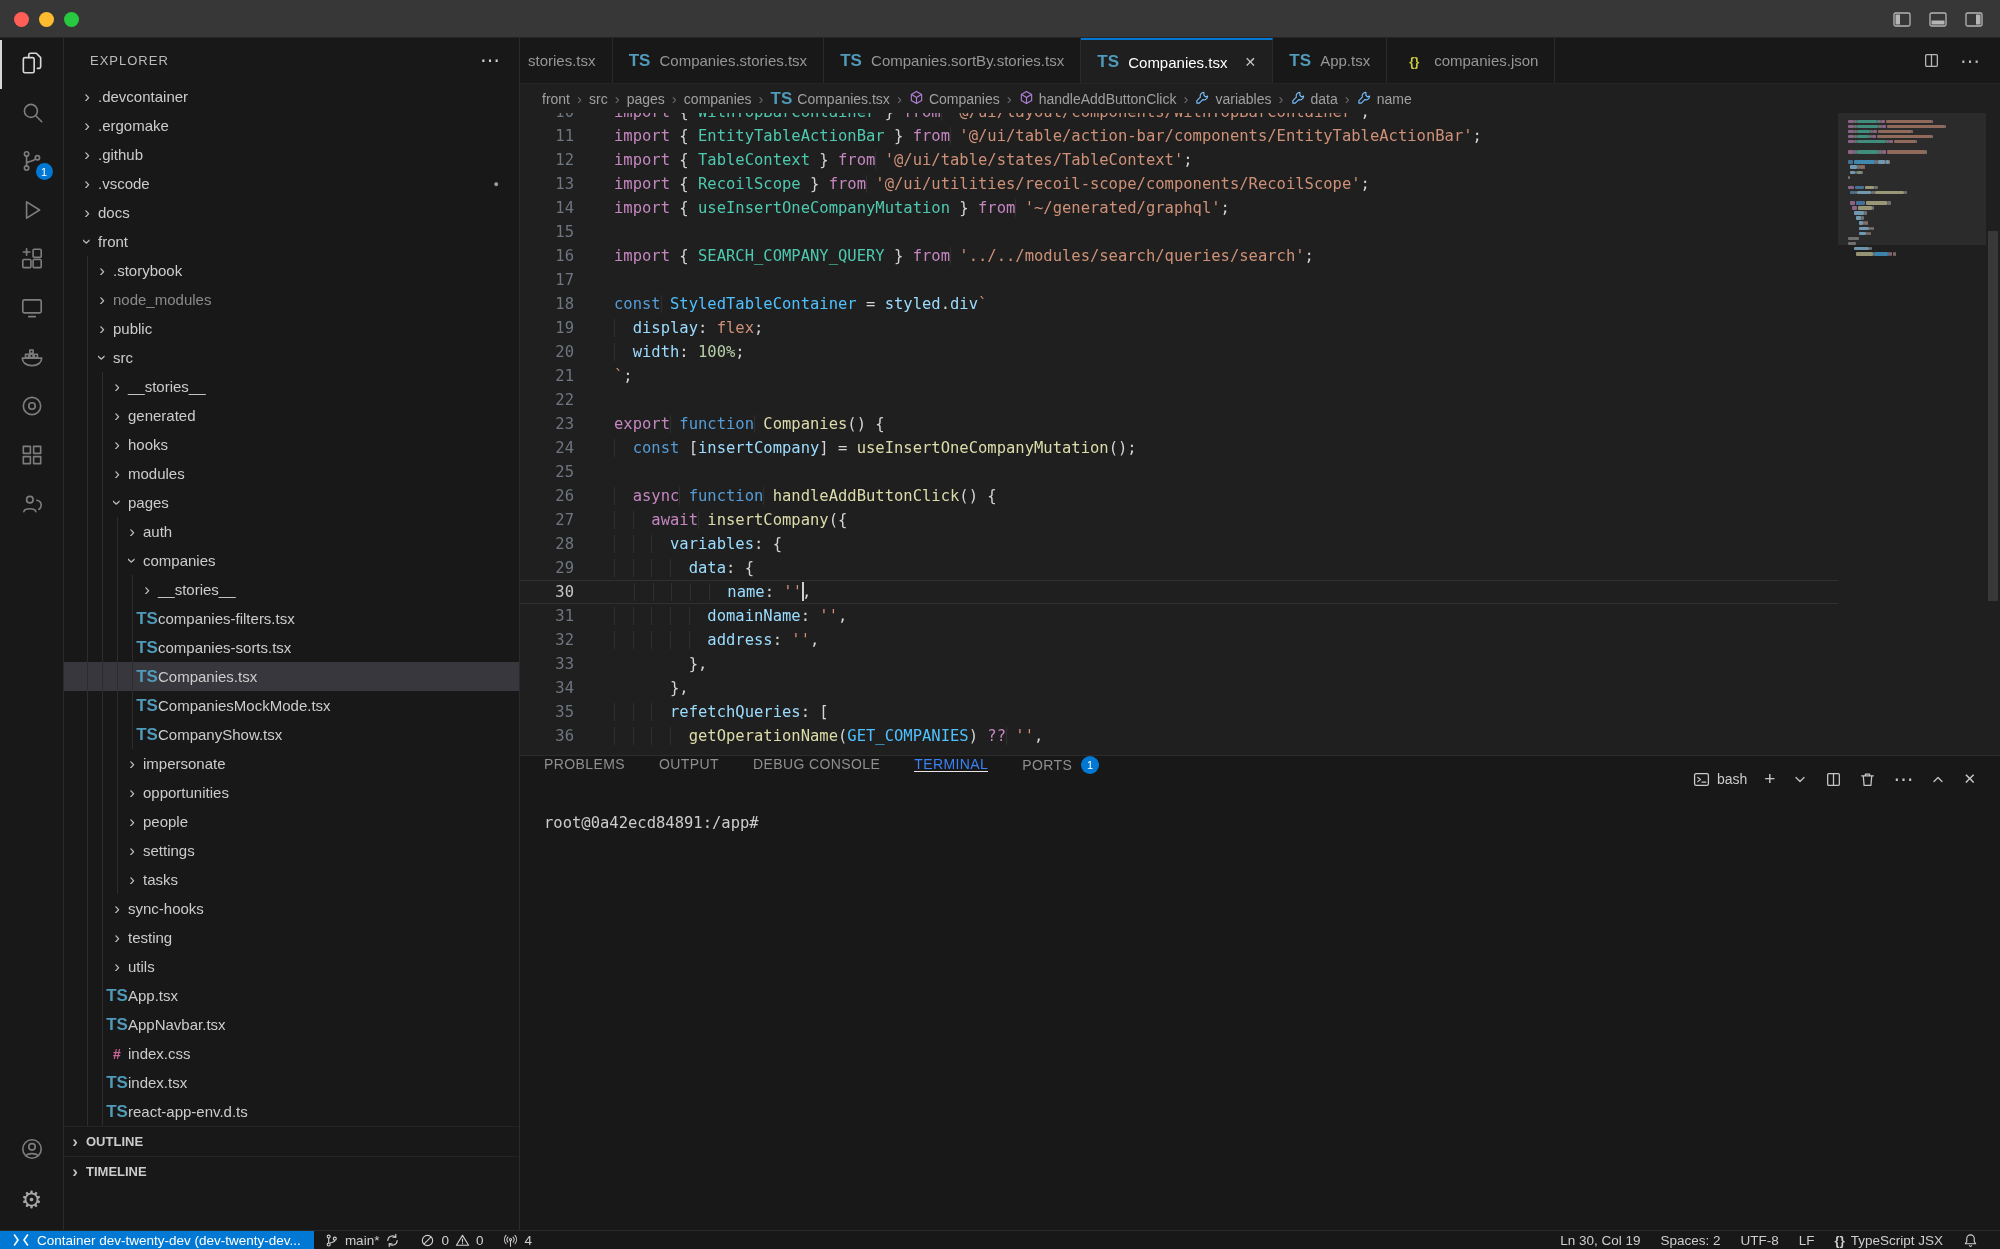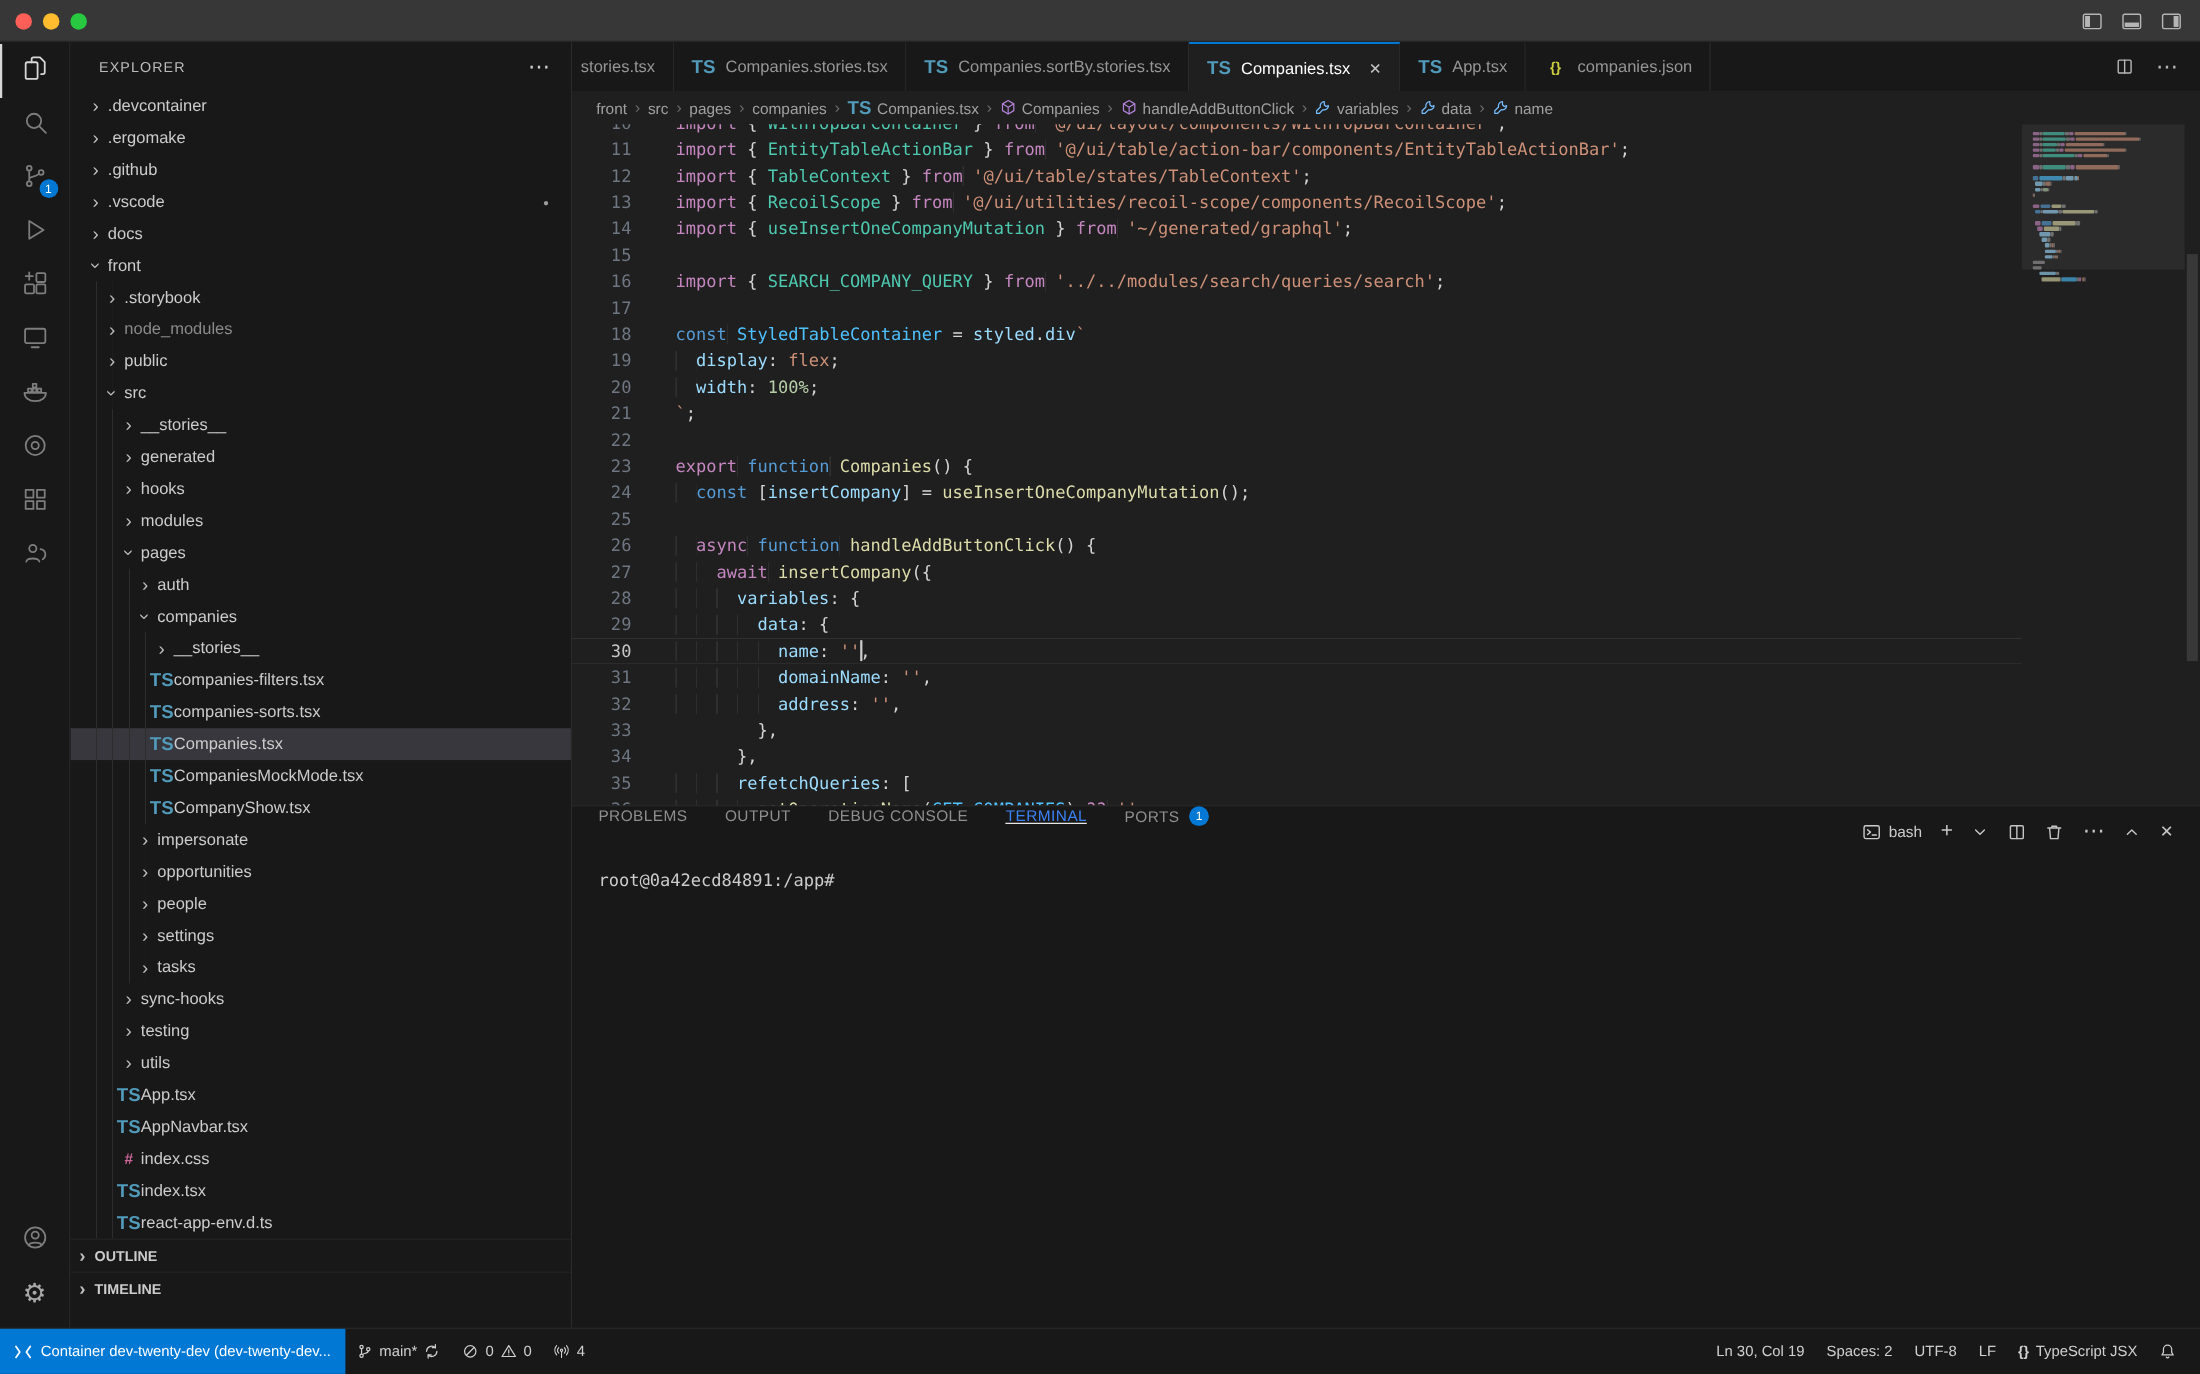--- a/index.html
+++ b/index.html
@@ -63,21 +63,21 @@
 
   .breadcrumbs { height:29px; flex:none; display:flex; align-items:center; padding-left:22px; gap:7px;
     font-size:14px; color:#a0a0a0; white-space:nowrap; }
   .bc-item { display:flex; align-items:center; gap:5px; }
   .bc-sep { color:#6d6d6d; font-size:15px; }
 
   .editor-body { flex:1; min-height:0; display:flex; position:relative; overflow:hidden; }
   .code-scroll { flex:1; min-width:0; overflow:hidden; }
   .code-lines { margin-top:-13px; font-family:"DejaVu Sans Mono",monospace; font-size:15.5px; line-height:24px; white-space:pre; }
   .code-row { display:flex; height:24px; }
-  .code-row.current { box-shadow:inset 0 1px 0 #303030, inset 0 -1px 0 #303030; }
+  .code-row.current { box-shadow:inset 0 1px 0 #303030, inset 0 -1px 0 #303030;gap:20px; }
   .gutter { width:80px; flex:none; text-align:right; padding-right:26px; color:#6e7681; }
   .code-row.current .gutter { color:#c6c6c6; }
   .code-text { padding-left:14px; color:#d4d4d4; }
   .tok-kw { color:#c586c0; } .tok-decl { color:#569cd6; } .tok-ty { color:#4ec9b0; }
   .tok-cn { color:#4fc1ff; } .tok-va { color:#9cdcfe; } .tok-st { color:#ce9178; }
   .tok-fn { color:#dcdcaa; } .tok-nu { color:#b5cea8; } .tok-pl { color:#d4d4d4; }
   .tok-indent { background-image:repeating-linear-gradient(90deg,#2f2f2f 0 1px,transparent 1px 18.66px); }
   .cursor { display:inline-block; width:2px; height:19px; background:#cfcfcf; vertical-align:text-bottom; margin-right:-2px; }
 
   .minimap { width:148px; flex:none; position:relative; padding-top:5px; }
@@ -94,21 +94,21 @@
   .panel-tab { display:flex; align-items:center; margin-right:34px; font-size:14px; letter-spacing:.4px; color:#8f8f8f; }
   .panel-tab.active { color:#3b82f6; box-shadow:inset 0 -1px 0 #e7e7e7; }
   .ports-badge { margin-left:9px; min-width:18px; height:18px; border-radius:9px; background:#0078d4; color:#fff;
     font-size:11px; display:inline-flex; align-items:center; justify-content:center; }
   .panel-actions { margin-left:auto; display:flex; align-items:center; gap:17px; color:#c5c5c5; }
   .shell-item { display:flex; align-items:center; gap:7px; font-size:14px; color:#cccccc; }
   .pa-btn { display:flex; align-items:center; font-size:16px; }
   .terminal-body { flex:1; padding:12px 0 0 24px; font-family:"DejaVu Sans Mono",monospace; font-size:15.5px; color:#cccccc; }
 
   
-  .statusbar { height:42px; flex:none; background:#181818; border-top:1px solid #2b2b2b; display:flex;
+  .statusbar { height:19px; flex:none; background:#181818; border-top:1px solid #2b2b2b; display:flex;
     align-items:center; font-size:13.5px; color:#cfcfcf; white-space:nowrap;text-align:center; }
   .sb-remote { height:100%; background:#0078d4; color:#ffffff; display:flex; align-items:center; gap:8px;
     padding:0 13px; max-width:392px; overflow:hidden; }
   .sb-item { display:flex; align-items:center; gap:6px; padding:0 10px; height:100%; }
   .sb-right { margin-left:auto; display:flex; align-items:center; padding-right:12px; }
   .ico { display:inline-flex; align-items:center; }
   .ico-wrench { color:#75beff; } .ico-method { color:#b180d7; }
   .braces-glyph { font-size:13px; font-weight:700; color:#cfcfcf; }
 </style>
 </head>

